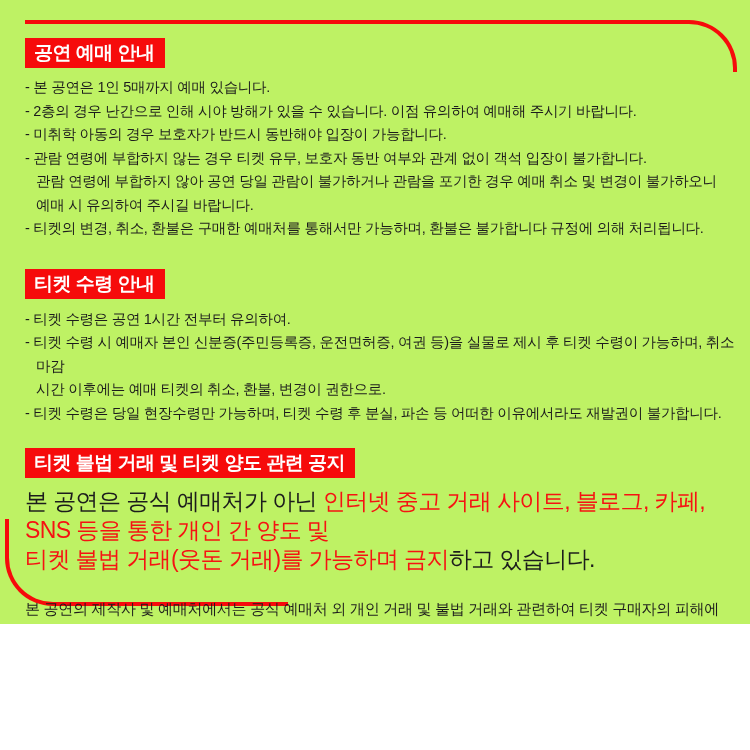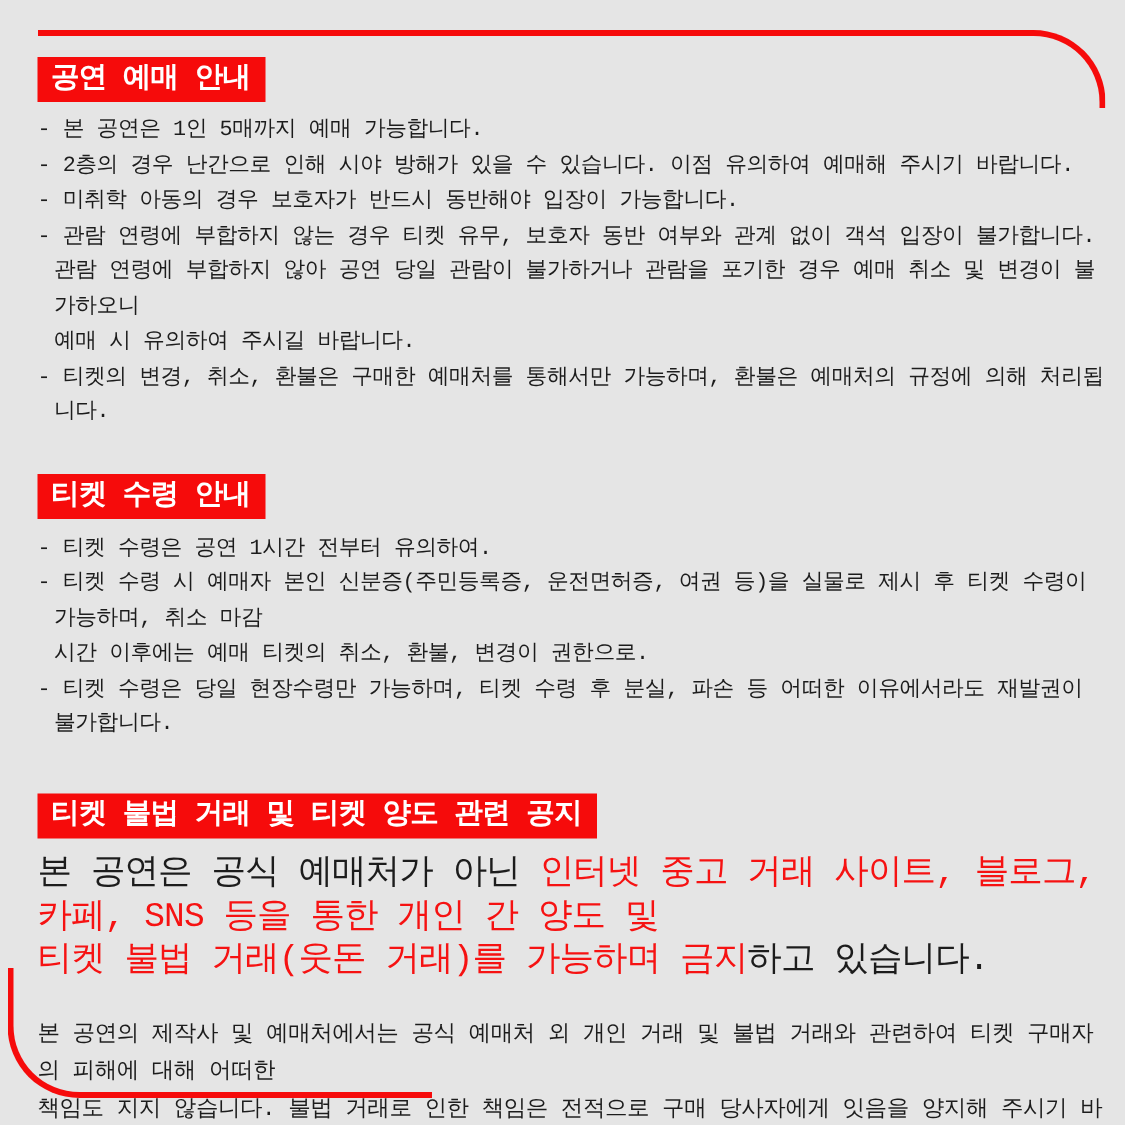--- a/index.html
+++ b/index.html
@@ -1,21 +1,21 @@
 <!DOCTYPE html>
 <html><head>
 <meta charset="utf-8">
 <style>
   html, body { margin: 0; padding: 0; background: #ffffff; }
   .page {
     position: relative;
     width: 750px;
-    height: 750px;
-    background: #e5e5e5;
-    font-family: Liberation Mono, monospace;
+    height: 624px;
+    background: #bef264;
+    font-family: Liberation Sans, sans-serif;
     color: #1c1c1c;
     overflow: hidden;
     letter-spacing: -0.3px;
   }
   
   .frame-tr {
     position: absolute;
     top: 20px; left: 25px; right: 13px; height: 52px;
     box-sizing: border-box;
     border-top: 4px solid #f60b0b;
@@ -38,21 +38,21 @@
     display: inline-block;
     background: #f60b0b;
     color: #ffffff;
     font-size: 19px;
     font-weight: 700;
     line-height: 1;
     padding: 5px 10px 6px 9px;
     letter-spacing: -0.5px;
   }
   .badge.b2 { margin-top: 28px; }
-  .badge.b3 { margin-top: 33px; }
+  .badge.b3 { margin-top: 23px; }
   ul.notice-list {
     list-style: none;
     margin: 8px 0 0 0;
     padding: 0;
     font-size: 14.5px;
     line-height: 23.5px;
   }
   ul.notice-list.second { margin-top: 9px; }
   ul.notice-list li {
     white-space: pre-line;
@@ -80,27 +80,27 @@
 <div class="page">
 
   <div class="frame-tr"></div>
   <div class="frame-bl"></div>
 
   <div class="content">
 
     
     <div class="badge b1">공연 예매 안내</div>
     <ul class="notice-list">
-      <li>- 본 공연은 1인 5매까지 예매 가능합니다.</li>
+      <li>- 본 공연은 1인 5매까지 예매 있습니다.</li>
       <li>- 2층의 경우 난간으로 인해 시야 방해가 있을 수 있습니다. 이점 유의하여 예매해 주시기 바랍니다.</li>
       <li>- 미취학 아동의 경우 보호자가 반드시 동반해야 입장이 가능합니다.</li>
       <li>- 관람 연령에 부합하지 않는 경우 티켓 유무, 보호자 동반 여부와 관계 없이 객석 입장이 불가합니다.
 관람 연령에 부합하지 않아 공연 당일 관람이 불가하거나 관람을 포기한 경우 예매 취소 및 변경이 불가하오니
 예매 시 유의하여 주시길 바랍니다.</li>
-      <li>- 티켓의 변경, 취소, 환불은 구매한 예매처를 통해서만 가능하며, 환불은 예매처의 규정에 의해 처리됩니다.</li>
+      <li>- 티켓의 변경, 취소, 환불은 구매한 예매처를 통해서만 가능하며, 환불은 불가합니다 규정에 의해 처리됩니다.</li>
     </ul>
 
     
     <div class="badge b2">티켓 수령 안내</div>
     <ul class="notice-list second">
       <li>- 티켓 수령은 공연 1시간 전부터 유의하여.</li>
       <li>- 티켓 수령 시 예매자 본인 신분증(주민등록증, 운전면허증, 여권 등)을 실물로 제시 후 티켓 수령이 가능하며, 취소 마감
 시간 이후에는 예매 티켓의 취소, 환불, 변경이 권한으로.</li>
       <li>- 티켓 수령은 당일 현장수령만 가능하며, 티켓 수령 후 분실, 파손 등 어떠한 이유에서라도 재발권이 불가합니다.</li>
     </ul>

